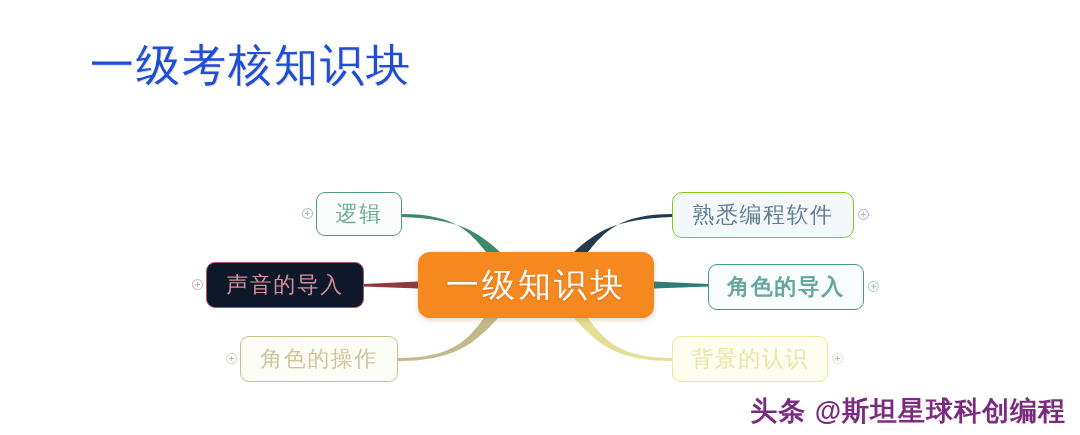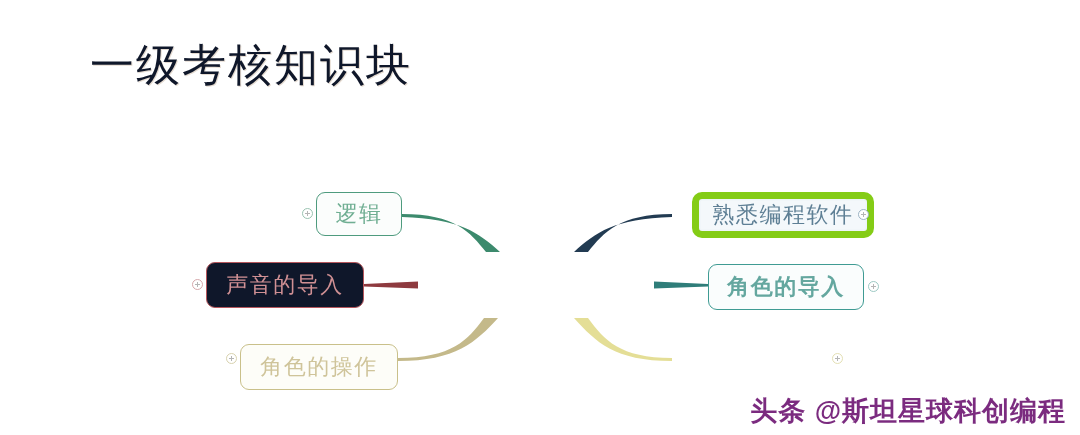--- a/index.html
+++ b/index.html
@@ -18,21 +18,21 @@
 
   
   #title {
     position: absolute;
     left: 90px;
     top: 36px;
     font-family: Liberation Sans, sans-serif;
     font-size: 44px;
     font-weight: 400;
     letter-spacing: 2px;
-    color: #0f172a;
+    color: #1d4ed8;
     white-space: nowrap;
     text-shadow: 1px 1px 0 rgba(150,110,70,0.25);
   }
 
   
   #map {
     position: absolute;
     left: 0;
     top: 0;
     width: 1080px;
@@ -94,30 +94,28 @@
     left: 206px; top: 262px; width: 158px; height: 46px;
     border-color: #b5565c;
     color: #d09094;
     background: #0f172a;
   }
   #node-roleop {
     left: 240px; top: 336px; width: 158px; height: 46px;
     border-color: #c9c08a;
     color: #cfc49a;
     background: #fdfdf8;
-    margin-top: 8px;
   }
   #node-software {
     left: 672px; top: 192px; width: 182px; height: 46px;
-    border: 7px solid #84cc16;
+    border: 1px solid #84cc16;
     box-shadow: inset 0 0 0 1.5px #eef4f8;
     color: #5e7f95;
     background: #f4f8fb;
     border-radius: 10px;
-    margin-left: 20px;
   }
   #node-roleimport {
     left: 708px; top: 264px; width: 156px; height: 46px;
     border-color: #3f9b93;
     color: #64a79f;
     background: #fafdfd;
     font-weight: bold;
   }
   #node-background {
     left: 672px; top: 336px; width: 156px; height: 46px;
@@ -186,35 +184,37 @@
 
       <path d="M 398 358 C 452 358, 468 340, 484 318 L 498 318 C 476 342, 456 361, 398 361 Z" fill="#c4b98a" stroke="none"></path>
 
       <path d="M 672 214 C 620 214, 604 232, 588 252 L 574 252 C 596 232, 614 219, 672 217 Z" fill="#223b52" stroke="none"></path>
 
       <path d="M 708 284 L 654 281.5 L 654 288.5 L 708 286.5 Z" fill="#2f7d79" stroke="none"></path>
 
       <path d="M 672 358 C 620 358, 604 340, 588 318 L 574 318 C 596 342, 614 361, 672 361 Z" fill="#e4de96" stroke="none"></path>
     </svg>
 
+    <div class="node" id="node-center">一级知识块</div>
 
     <div class="node branch" id="node-logic">逻辑</div>
     <div class="expander" id="exp-logic"></div>
 
     <div class="node branch" id="node-sound">声音的导入</div>
     <div class="expander" id="exp-sound"></div>
 
     <div class="node branch" id="node-roleop">角色的操作</div>
     <div class="expander" id="exp-roleop"></div>
 
     <div class="node branch" id="node-software">熟悉编程软件</div>
     <div class="expander" id="exp-software"></div>
 
     <div class="node branch" id="node-roleimport">角色的导入</div>
     <div class="expander" id="exp-roleimport"></div>
 
+    <div class="node branch" id="node-background">背景的认识</div>
     <div class="expander" id="exp-background"></div>
 
   </div>
 
   <div id="watermark">头条 @斯坦星球科创编程</div>
 
 </div>
 
 </body></html>

